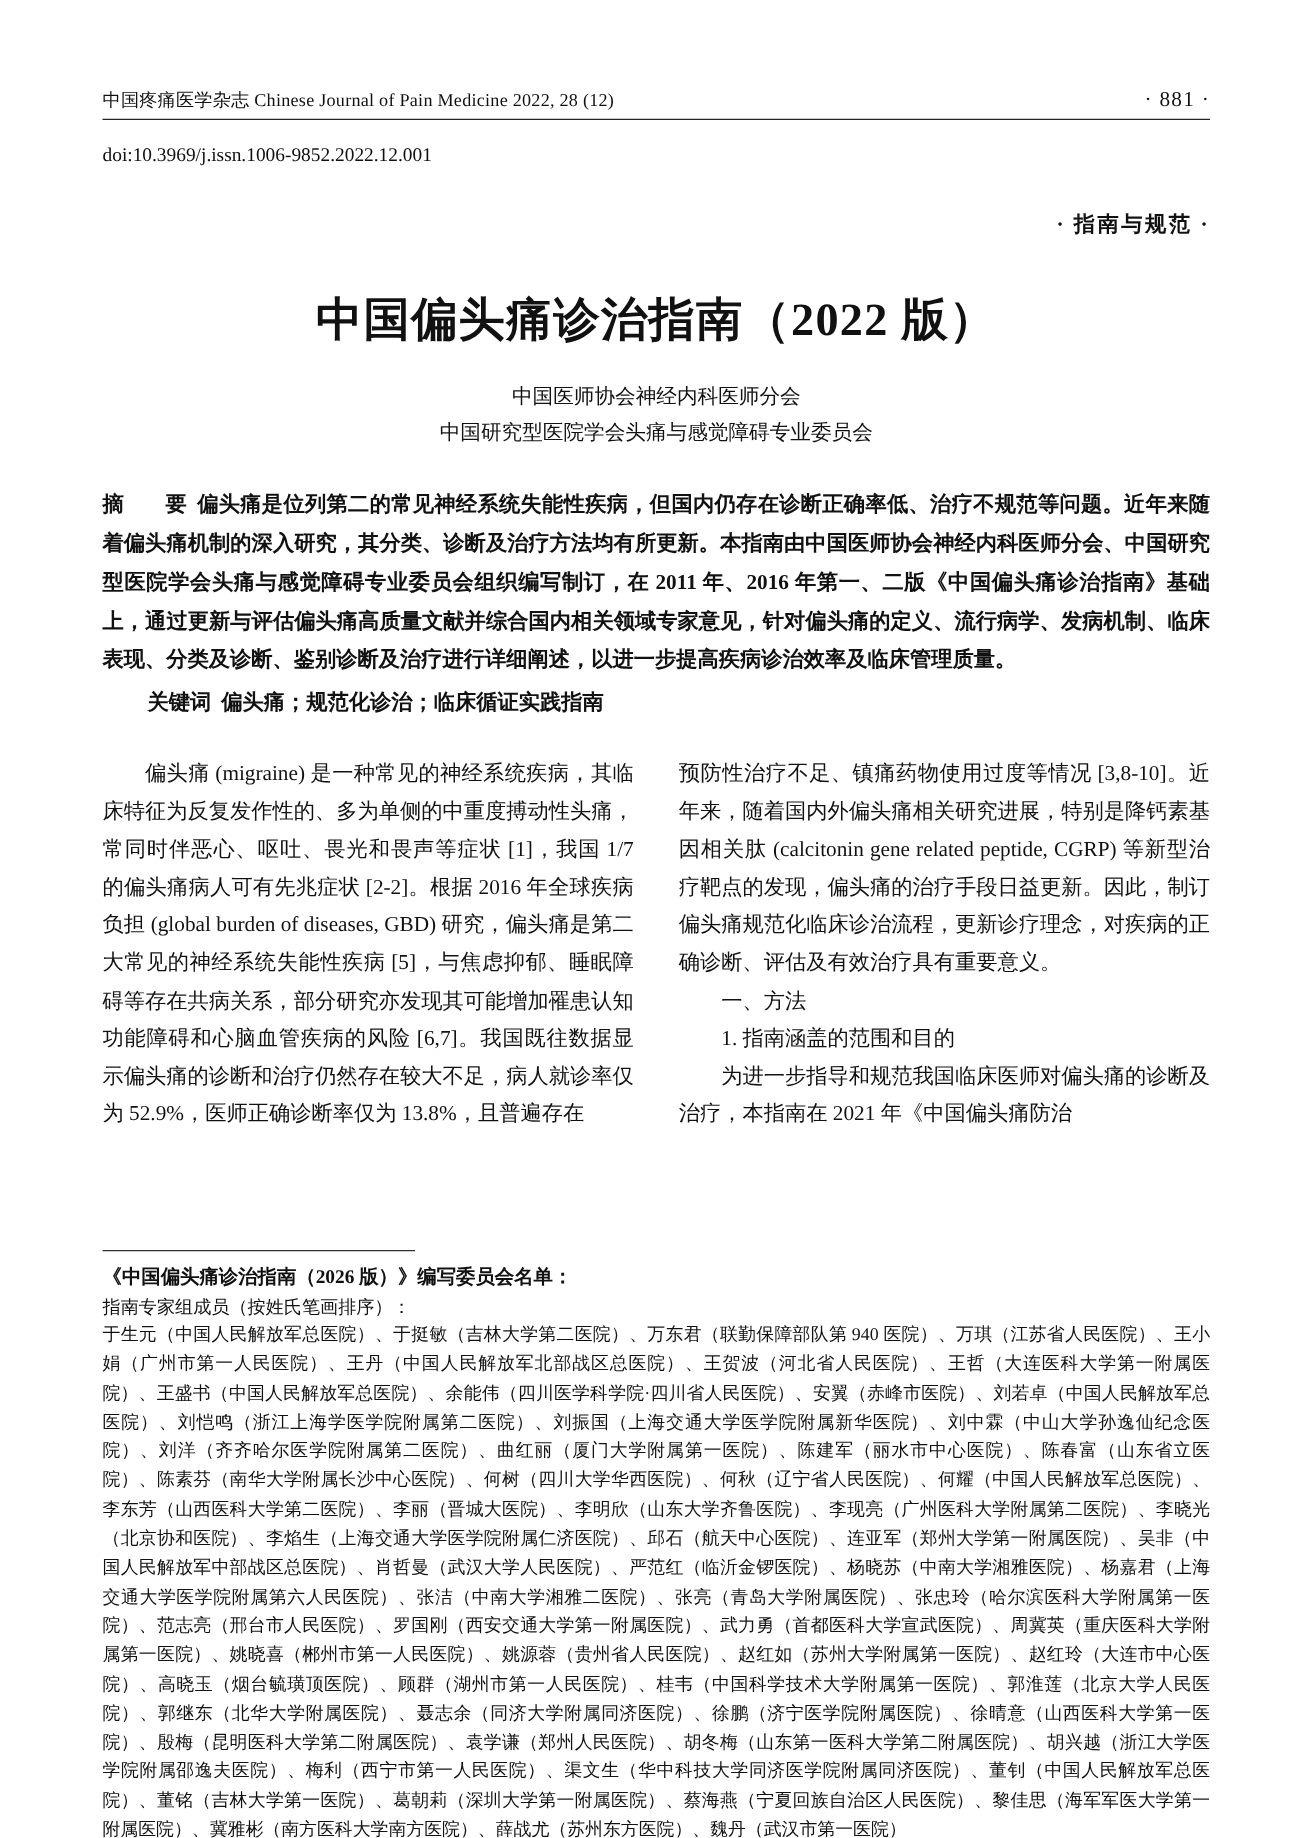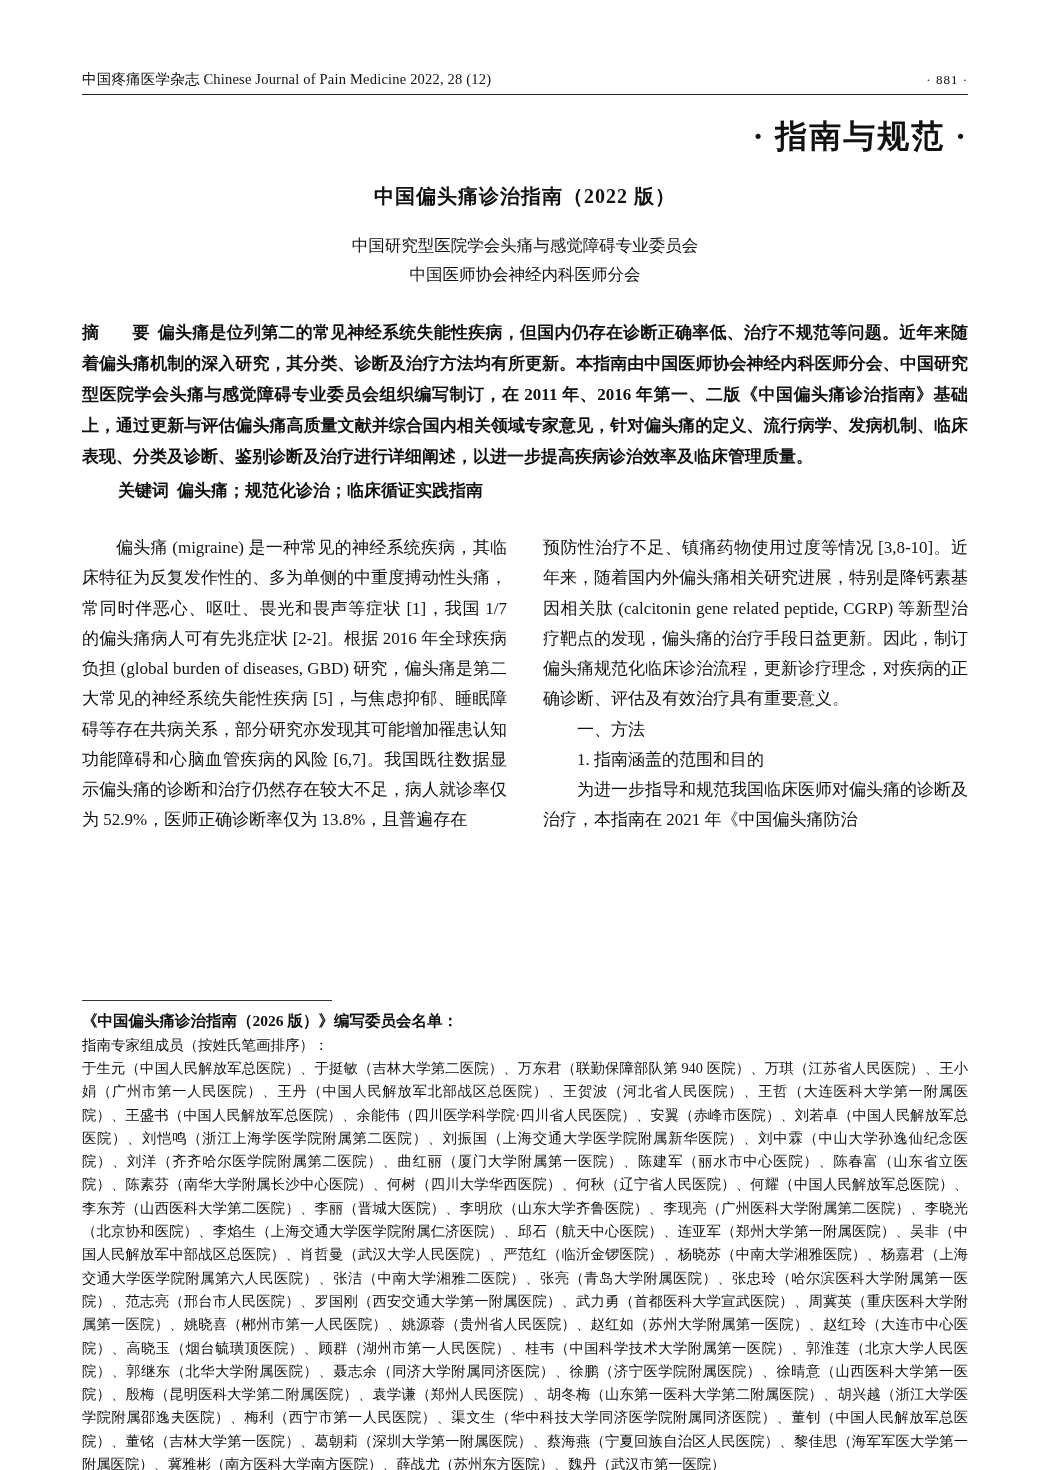--- a/index.html
+++ b/index.html
@@ -33,36 +33,36 @@
     display: flex;
     align-items: baseline;
     justify-content: space-between;
     font-size: 14.5px;
     letter-spacing: 0.2px;
     padding-bottom: 5px;
     border-bottom: 1.2px solid #222;
     margin-bottom: 20px;
   }
   .runhead .journal { white-space: nowrap; }
-  .runhead .pageno { font-size: 13px; letter-spacing: 1px; }
+  .runhead .pageno { font-size: 17px; letter-spacing: 1px; }
 
   .doi {
     font-size: 15.5px;
     margin: 0 0 34px 0;
   }
   .category {
     text-align: right;
-    font-size: 32px;
+    font-size: 17px;
     font-weight: bold;
     letter-spacing: 2px;
-    margin-bottom: 24px;
+    margin-bottom: 40px;
   }
   .title {
     text-align: center;
-    font-size: 20px;
+    font-size: 37px;
     font-weight: bold;
     letter-spacing: 1px;
     margin-bottom: 22px;
   }
   .authors {
     text-align: center;
     font-size: 16.5px;
     line-height: 1.75;
     margin-bottom: 28px;
   }
@@ -140,28 +140,29 @@
 
 <div class="page">
 
   <div class="content">
 
     <div class="runhead">
       <span class="journal">中国疼痛医学杂志 Chinese Journal of Pain Medicine 2022, 28 (12)</span>
       <span class="pageno">· 881 ·</span>
     </div>
 
+    <div class="doi">doi:10.3969/j.issn.1006-9852.2022.12.001</div>
 
     <div class="category">· 指南与规范 ·</div>
 
     <div class="title">中国偏头痛诊治指南（2022 版）</div>
 
     <div class="authors">
+      <div>中国医师协会神经内科医师分会</div>
       <div>中国研究型医院学会头痛与感觉障碍专业委员会</div>
-      <div>中国医师协会神经内科医师分会</div>
     </div>
 
     <div class="abstract">
       <span class="lbl">摘　要</span><span>偏头痛是位列第二的常见神经系统失能性疾病，但国内仍存在诊断正确率低、治疗不规范等问题。近年来随着偏头痛机制的深入研究，其分类、诊断及治疗方法均有所更新。本指南由中国医师协会神经内科医师分会、中国研究型医院学会头痛与感觉障碍专业委员会组织编写制订，在 2011 年、2016 年第一、二版《中国偏头痛诊治指南》基础上，通过更新与评估偏头痛高质量文献并综合国内相关领域专家意见，针对偏头痛的定义、流行病学、发病机制、临床表现、分类及诊断、鉴别诊断及治疗进行详细阐述，以进一步提高疾病诊治效率及临床管理质量。</span>
     </div>
 
     <div class="keywords">
       <span class="lbl">关键词</span><span>偏头痛；规范化诊治；临床循证实践指南</span>
     </div>
 

